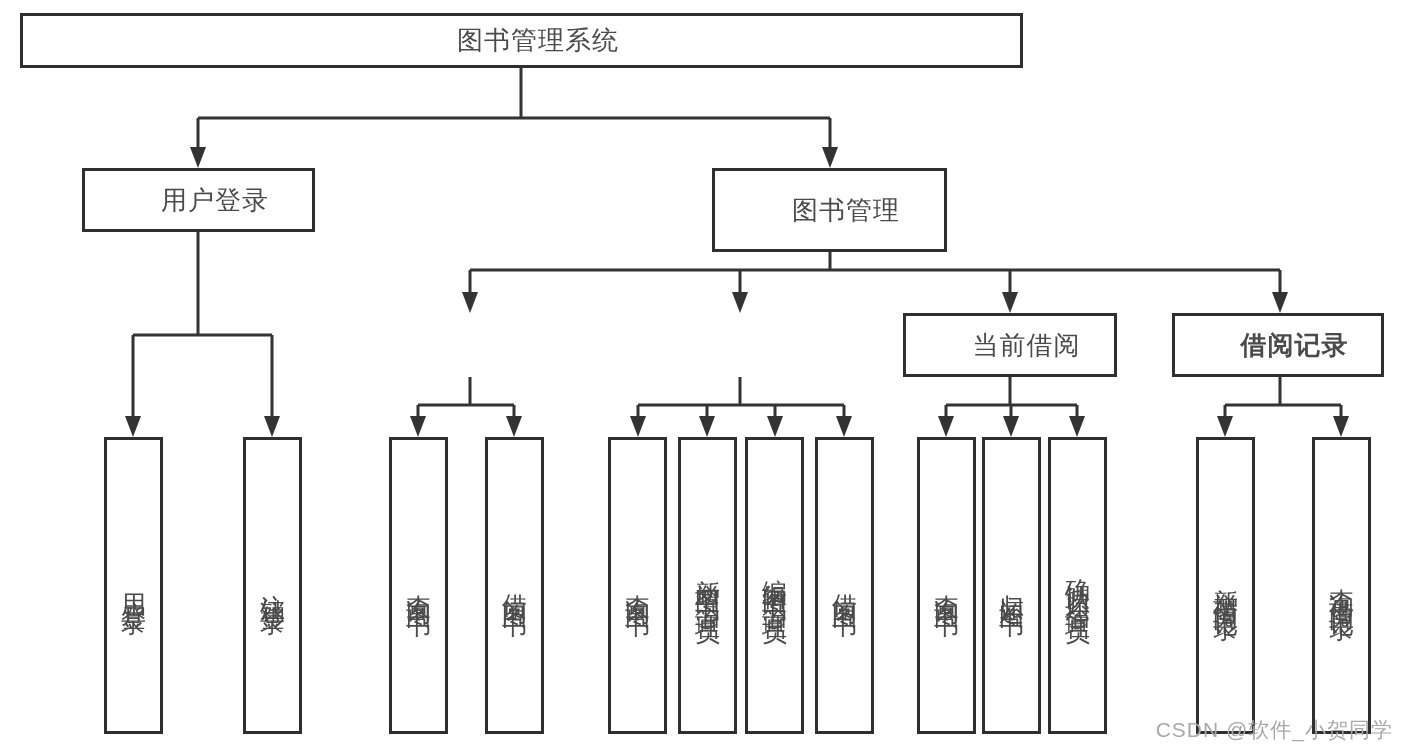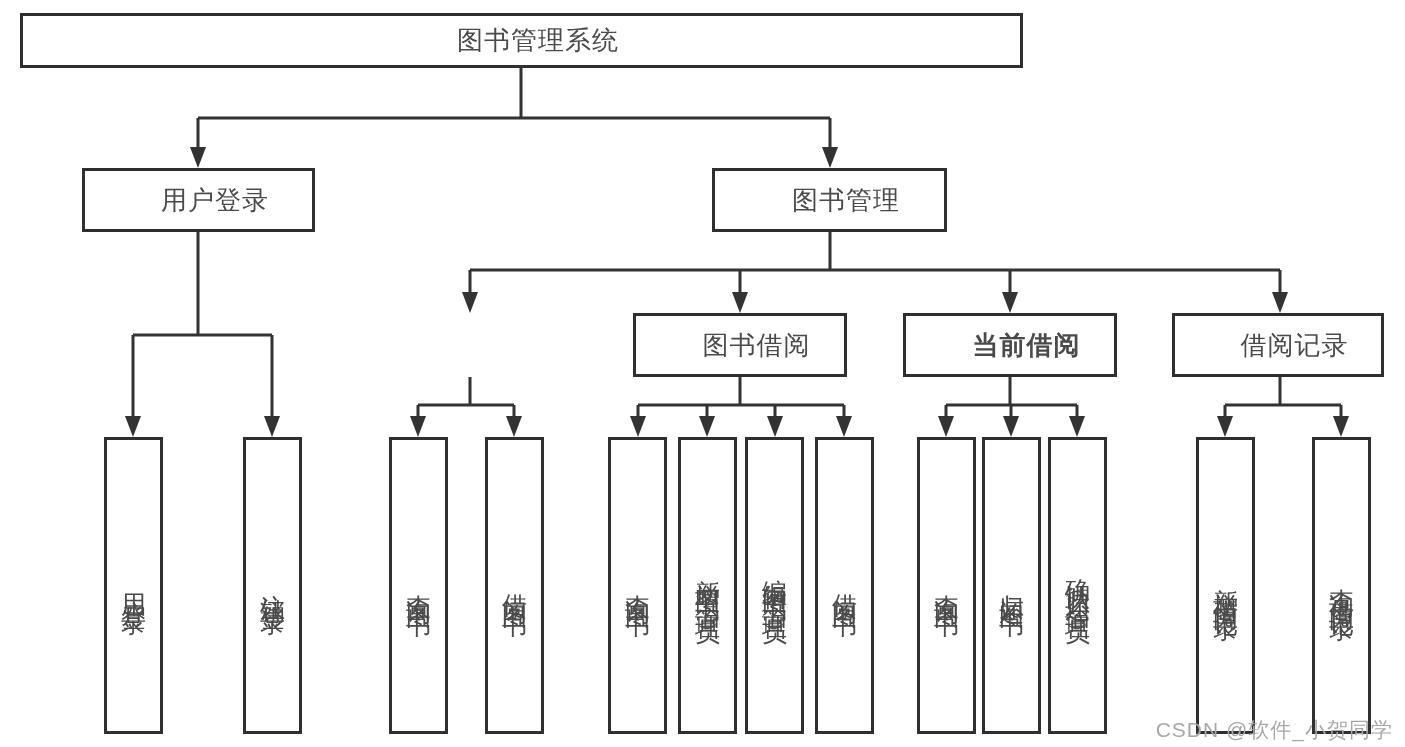--- a/index.html
+++ b/index.html
@@ -83,25 +83,24 @@
          M630,416 L646,416 L638,437 Z  M699,416 L715,416 L707,437 Z
          M767,416 L783,416 L775,437 Z  M836,416 L852,416 L844,437 Z
          M938,416 L954,416 L946,437 Z  M1003,416 L1019,416 L1011,437 Z
          M1069,416 L1085,416 L1077,437 Z
          M1217,416 L1233,416 L1225,437 Z  M1333,416 L1349,416 L1341,437 Z"></path>
   </svg>
 
   <div class="hnode" style="left:20px; top:13px; width:1003px; height:55px;">图书管理系统</div>
 
   <div class="hnode" style="left:82px; top:168px; width:233px; height:64px;">用户登录</div>
-  <div class="hnode" style="left:712px; top:168px; width:235px; height:64px;">图书管理</div>
+  <div class="hnode" style="left:712px; top:168px; width:235px; height:84px;">图书管理</div>
 
-  <div class="hnode" style="left:633px; top:313px; width:214px; height:64px;">图书借阅</div>
-  <div class="hnode" style="left:903px; top:313px; width:214px; height:64px;font-weight:bold;">当前借阅</div>
-  <div class="hnode" style="left:1172px; top:313px; width:212px; height:64px;">借阅记录</div>
+  <div class="hnode" style="left:903px; top:313px; width:214px; height:64px;">当前借阅</div>
+  <div class="hnode" style="left:1172px; top:313px; width:212px; height:64px;font-weight:bold;">借阅记录</div>
 
   <div class="vnode" style="left:104px;">
     <span>用户登录</span>
   </div>
   <div class="vnode" style="left:243px;">
     <span>注销登录</span>
   </div>
 
   <div class="vnode" style="left:389px;">
     <span>查询图书</span>

